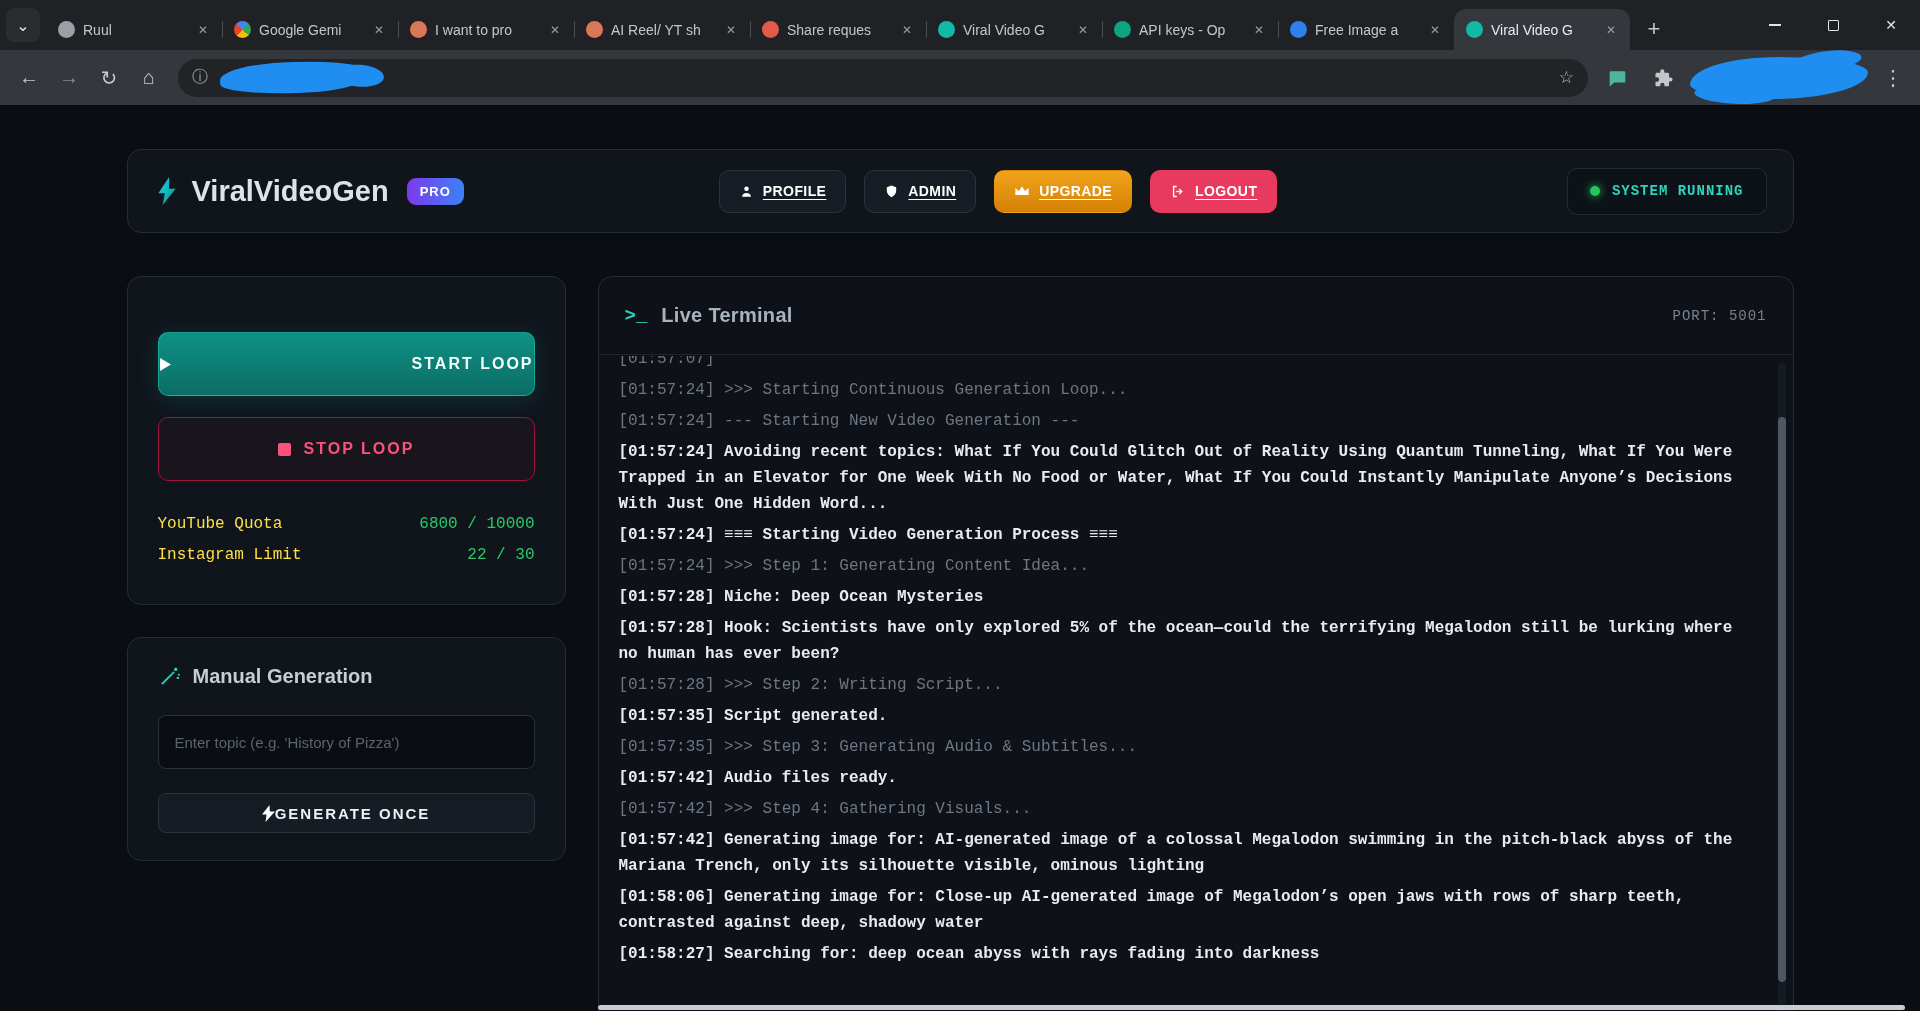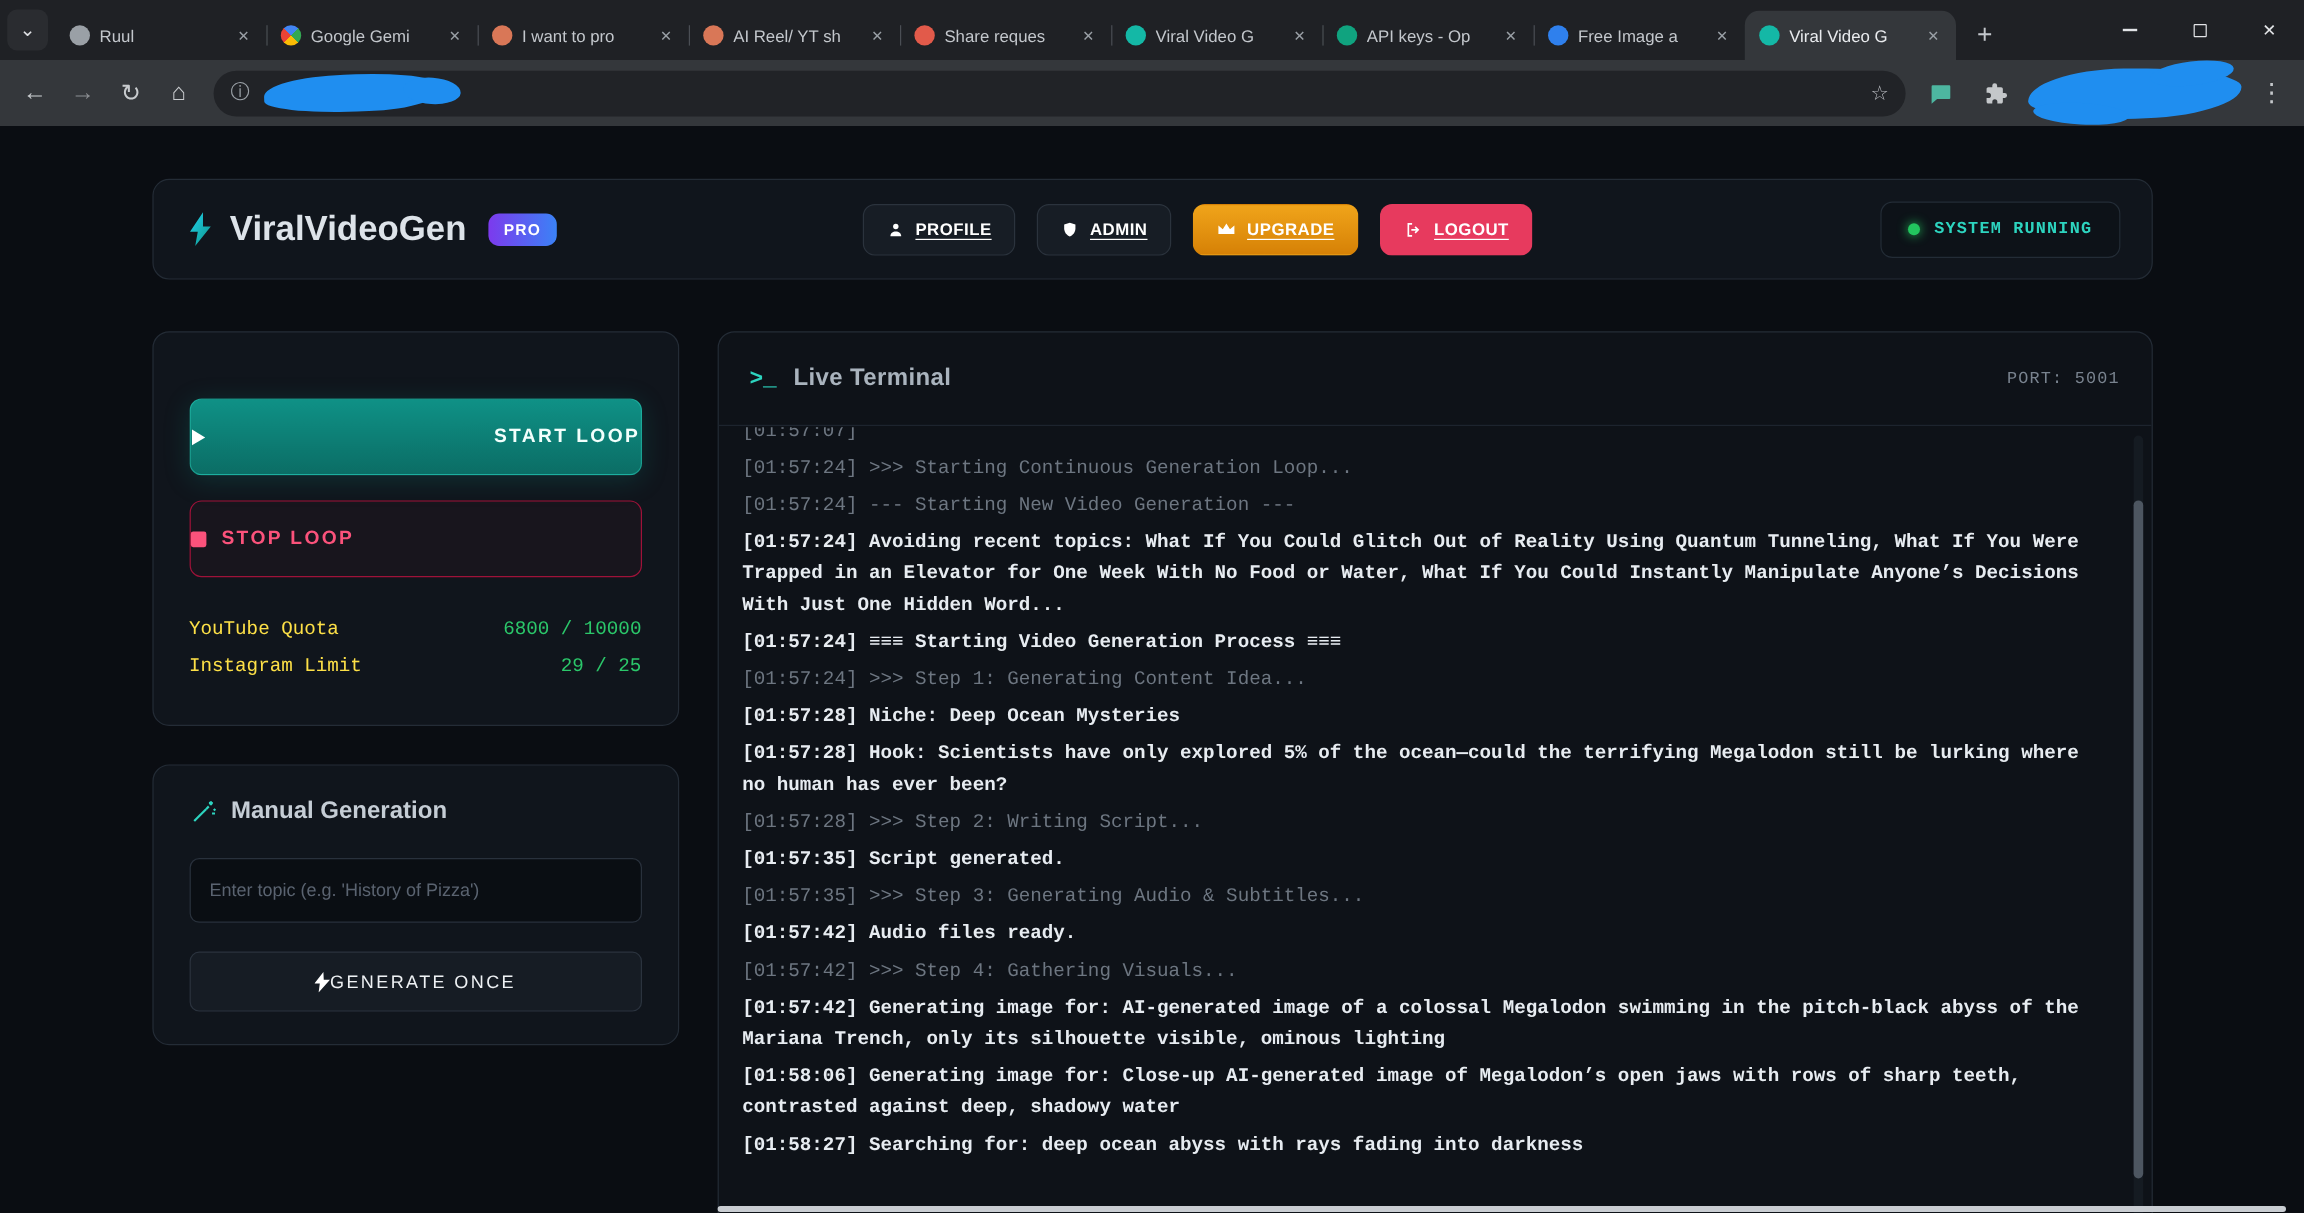--- a/index.html
+++ b/index.html
@@ -75,33 +75,33 @@
 
   .layout { display:flex; gap:32px; margin-top:43px; }
   .sidebar { width:439px; display:flex; flex-direction:column; gap:32px; flex-shrink:0; }
   .panel { padding:27px 30px; }
   .panel-title { display:flex; align-items:center; gap:12px; font-size:20px; font-weight:700; color:#c5cdd5; }
 
   .btn-start { margin-top:28px; width:100%; height:64px; border-radius:10px; border:1px solid rgba(45,212,191,.45);
     background:linear-gradient(180deg,#0f9186,#0b6d65); color:#f2fffc; display:flex; align-items:center; justify-content:space-between;
     gap:13px; font-size:16px; font-weight:700; letter-spacing:2px; box-shadow:0 4px 22px rgba(13,148,136,.22); cursor:pointer; }
   .btn-stop { margin-top:21px; width:100%; height:64px; border-radius:10px; background:rgba(225,29,72,.04);
-    border:1.5px solid #9f1239; color:#fb527b; display:flex; align-items:center; justify-content:flex-start; gap:13px;
+    border:1.5px solid #9f1239; color:#fb527b; display:flex; align-items:center; justify-content:center; gap:13px;
     font-size:16px; font-weight:700; letter-spacing:2px; cursor:pointer; }
   .stop-square { width:13px; height:13px; background:currentColor; border-radius:2px; }
   .stats { margin-top:34px; font-family:"Liberation Mono", monospace; font-size:16px; }
   .stat-row { display:flex; justify-content:space-between; margin-bottom:13px; }
   .stat-label { color:#fde047; }
   .stat-value { color:#2bc76a; }
 
   .topic-input { margin-top:27px; width:100%; height:54px; background:#0a0e13; border:1px solid #29313c; border-radius:8px;
     color:#d5dbe2; padding:4px 16px; font-size:15px; outline:none; }
   .topic-input::placeholder { color:#5a6370; }
-  .btn-generate { margin-top:24px; width:100%; height:50px; border-radius:8px; background:#161c24; border:1px solid #2b333e;
-    color:#eef1f4; display:flex; align-items:center; justify-content:center; font-size:15px; font-weight:400;
+  .btn-generate { margin-top:24px; width:100%; height:40px; border-radius:8px; background:#161c24; border:1px solid #2b333e;
+    color:#eef1f4; display:flex; align-items:center; justify-content:center; font-size:15px; font-weight:700;
     letter-spacing:2px; cursor:pointer; }
 
   .terminal { flex:1; position:relative; height:762px; overflow:hidden; background:#0e1218; }
   .term-header { height:78px; display:flex; align-items:center; padding:0 26px; border-bottom:1px solid #1d242e; }
   .term-prompt { color:#2dd4bf; font-family:"Liberation Mono", monospace; font-weight:700; font-size:19px; margin-right:14px; }
   .term-title { font-size:20px; font-weight:700; color:#a9b3bd; letter-spacing:.3px; }
   .term-port { margin-left:auto; font-family:"Liberation Mono", monospace; font-size:14px; color:#79838f; letter-spacing:1px; }
   .term-body { position:absolute; top:79px; left:0; right:34px; bottom:0; overflow:hidden;
     padding:6px 8px 0 20px; font-family:"Liberation Mono", monospace; font-size:16px; }
   .t-line { line-height:26px; margin-bottom:5px; white-space:pre-wrap; word-wrap:break-word; }
@@ -295,21 +295,21 @@
           </button>
 
           <div class="stats">
   <div class="stat-row">
     <span class="stat-label">YouTube Quota</span>
     <span class="stat-value">6800 / 10000</span>
   </div>
 
   <div class="stat-row">
     <span class="stat-label">Instagram Limit</span>
-    <span class="stat-value">29 / 25</span>
+    <span class="stat-value">22 / 30</span>
   </div>
 </div>
         </section>
 
         <section class="card panel">
           <div class="panel-title">
             <svg width="23" height="23" viewBox="0 0 24 24" fill="none" stroke="#2dd4bf" stroke-width="1.9">
               <path d="M4 20 14.5 9.5"></path>
                 <path d="M14.5 9.5l2.2-2.2"></path>
               <path d="M18.5 2.8v3.4M16.8 4.5h3.4"></path>

